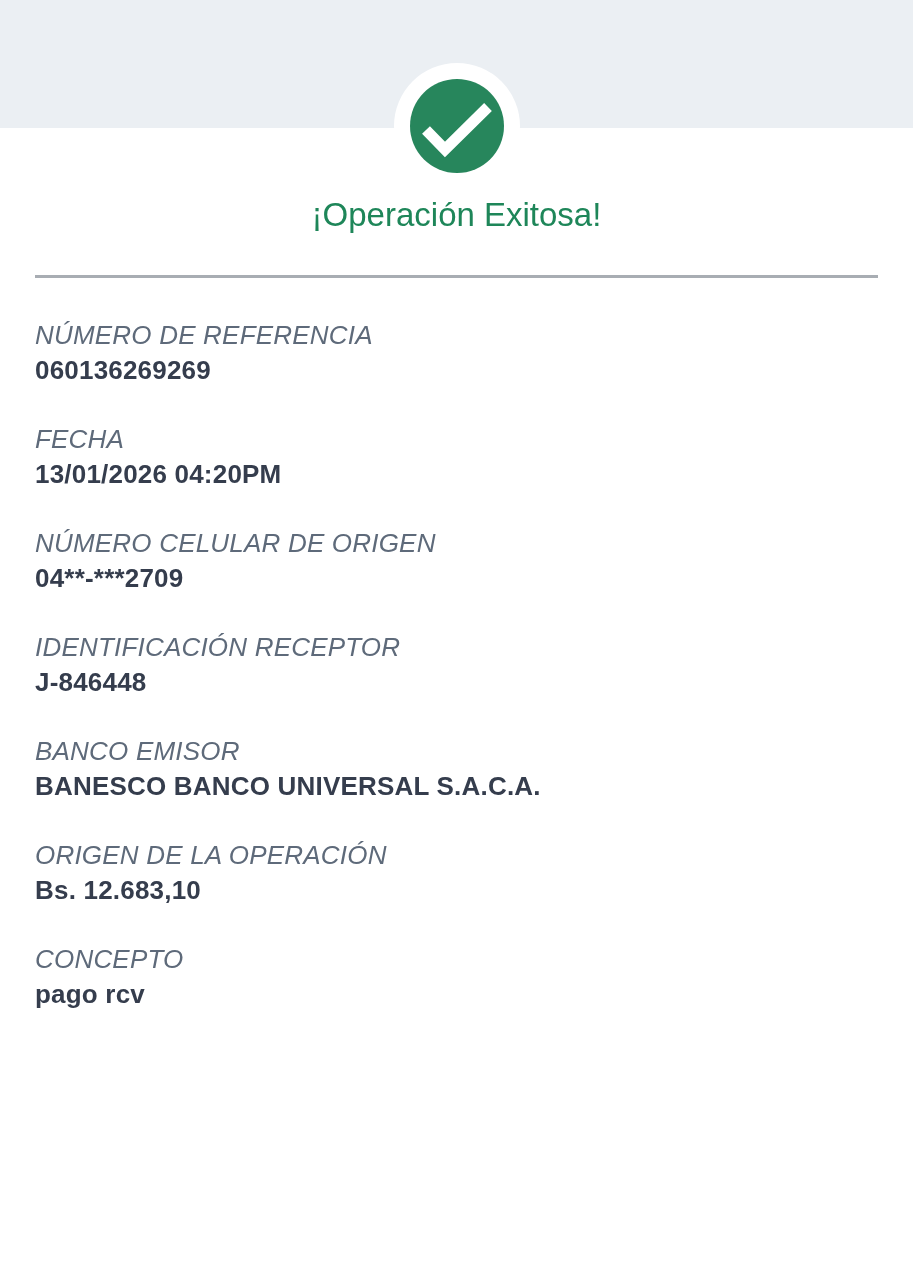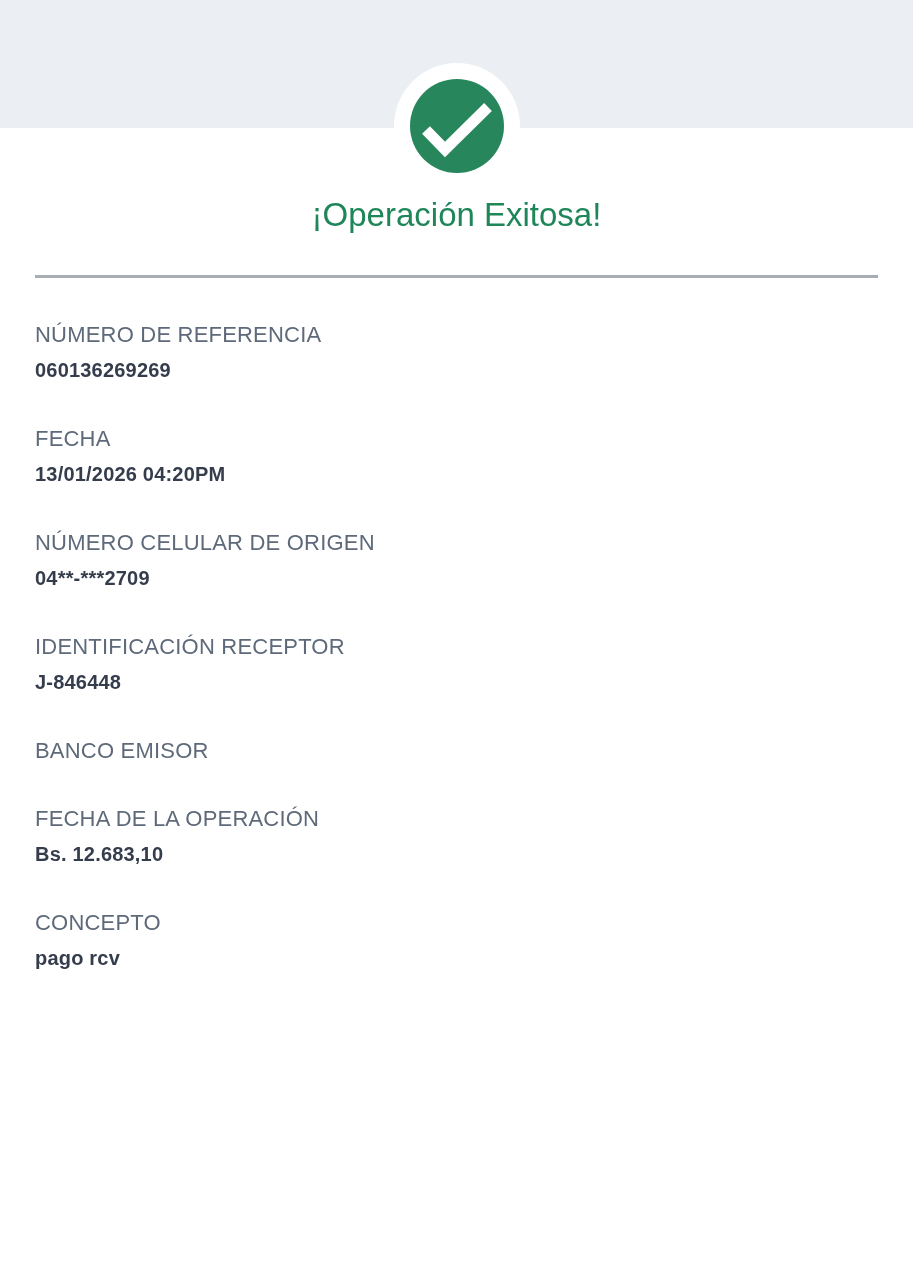--- a/index.html
+++ b/index.html
@@ -65,27 +65,28 @@
     border: none;
     background: var(--divider);
   }
   .fields {
     margin: 40px 35px 0 35px;
   }
   .field {
     margin-bottom: 34px;
   }
   .field-label {
-    font-size: 22px;
+    font-size: 26px;
     line-height: 34px;
     color: var(--label);
     letter-spacing: 0.2px;
+    font-style: italic;
   }
   .field-value {
-    font-size: 20px;
+    font-size: 26px;
     line-height: 36px;
     font-weight: 700;
     color: var(--value);
     letter-spacing: 0.2px;
   }
 </style>
 </head>
 <body>
 
 <div class="page">
@@ -124,25 +125,26 @@
     <div class="field">
     </div>
 
     <div class="field">
       <div class="field-label">IDENTIFICACIÓN RECEPTOR</div>
       <div class="field-value">J-846448</div>
     </div>
 
     <div class="field">
       <div class="field-label">BANCO EMISOR</div>
+      <div class="field-value">BANESCO BANCO UNIVERSAL S.A.C.A.</div>
     </div>
 
 
     <div class="field">
-      <div class="field-label">FECHA DE LA OPERACIÓN</div>
+      <div class="field-label">ORIGEN DE LA OPERACIÓN</div>
       <div class="field-value">Bs. 12.683,10</div>
     </div>
 
     <div class="field">
       <div class="field-label">CONCEPTO</div>
       <div class="field-value">pago rcv</div>
     </div>
 
   </div>
 </div>

